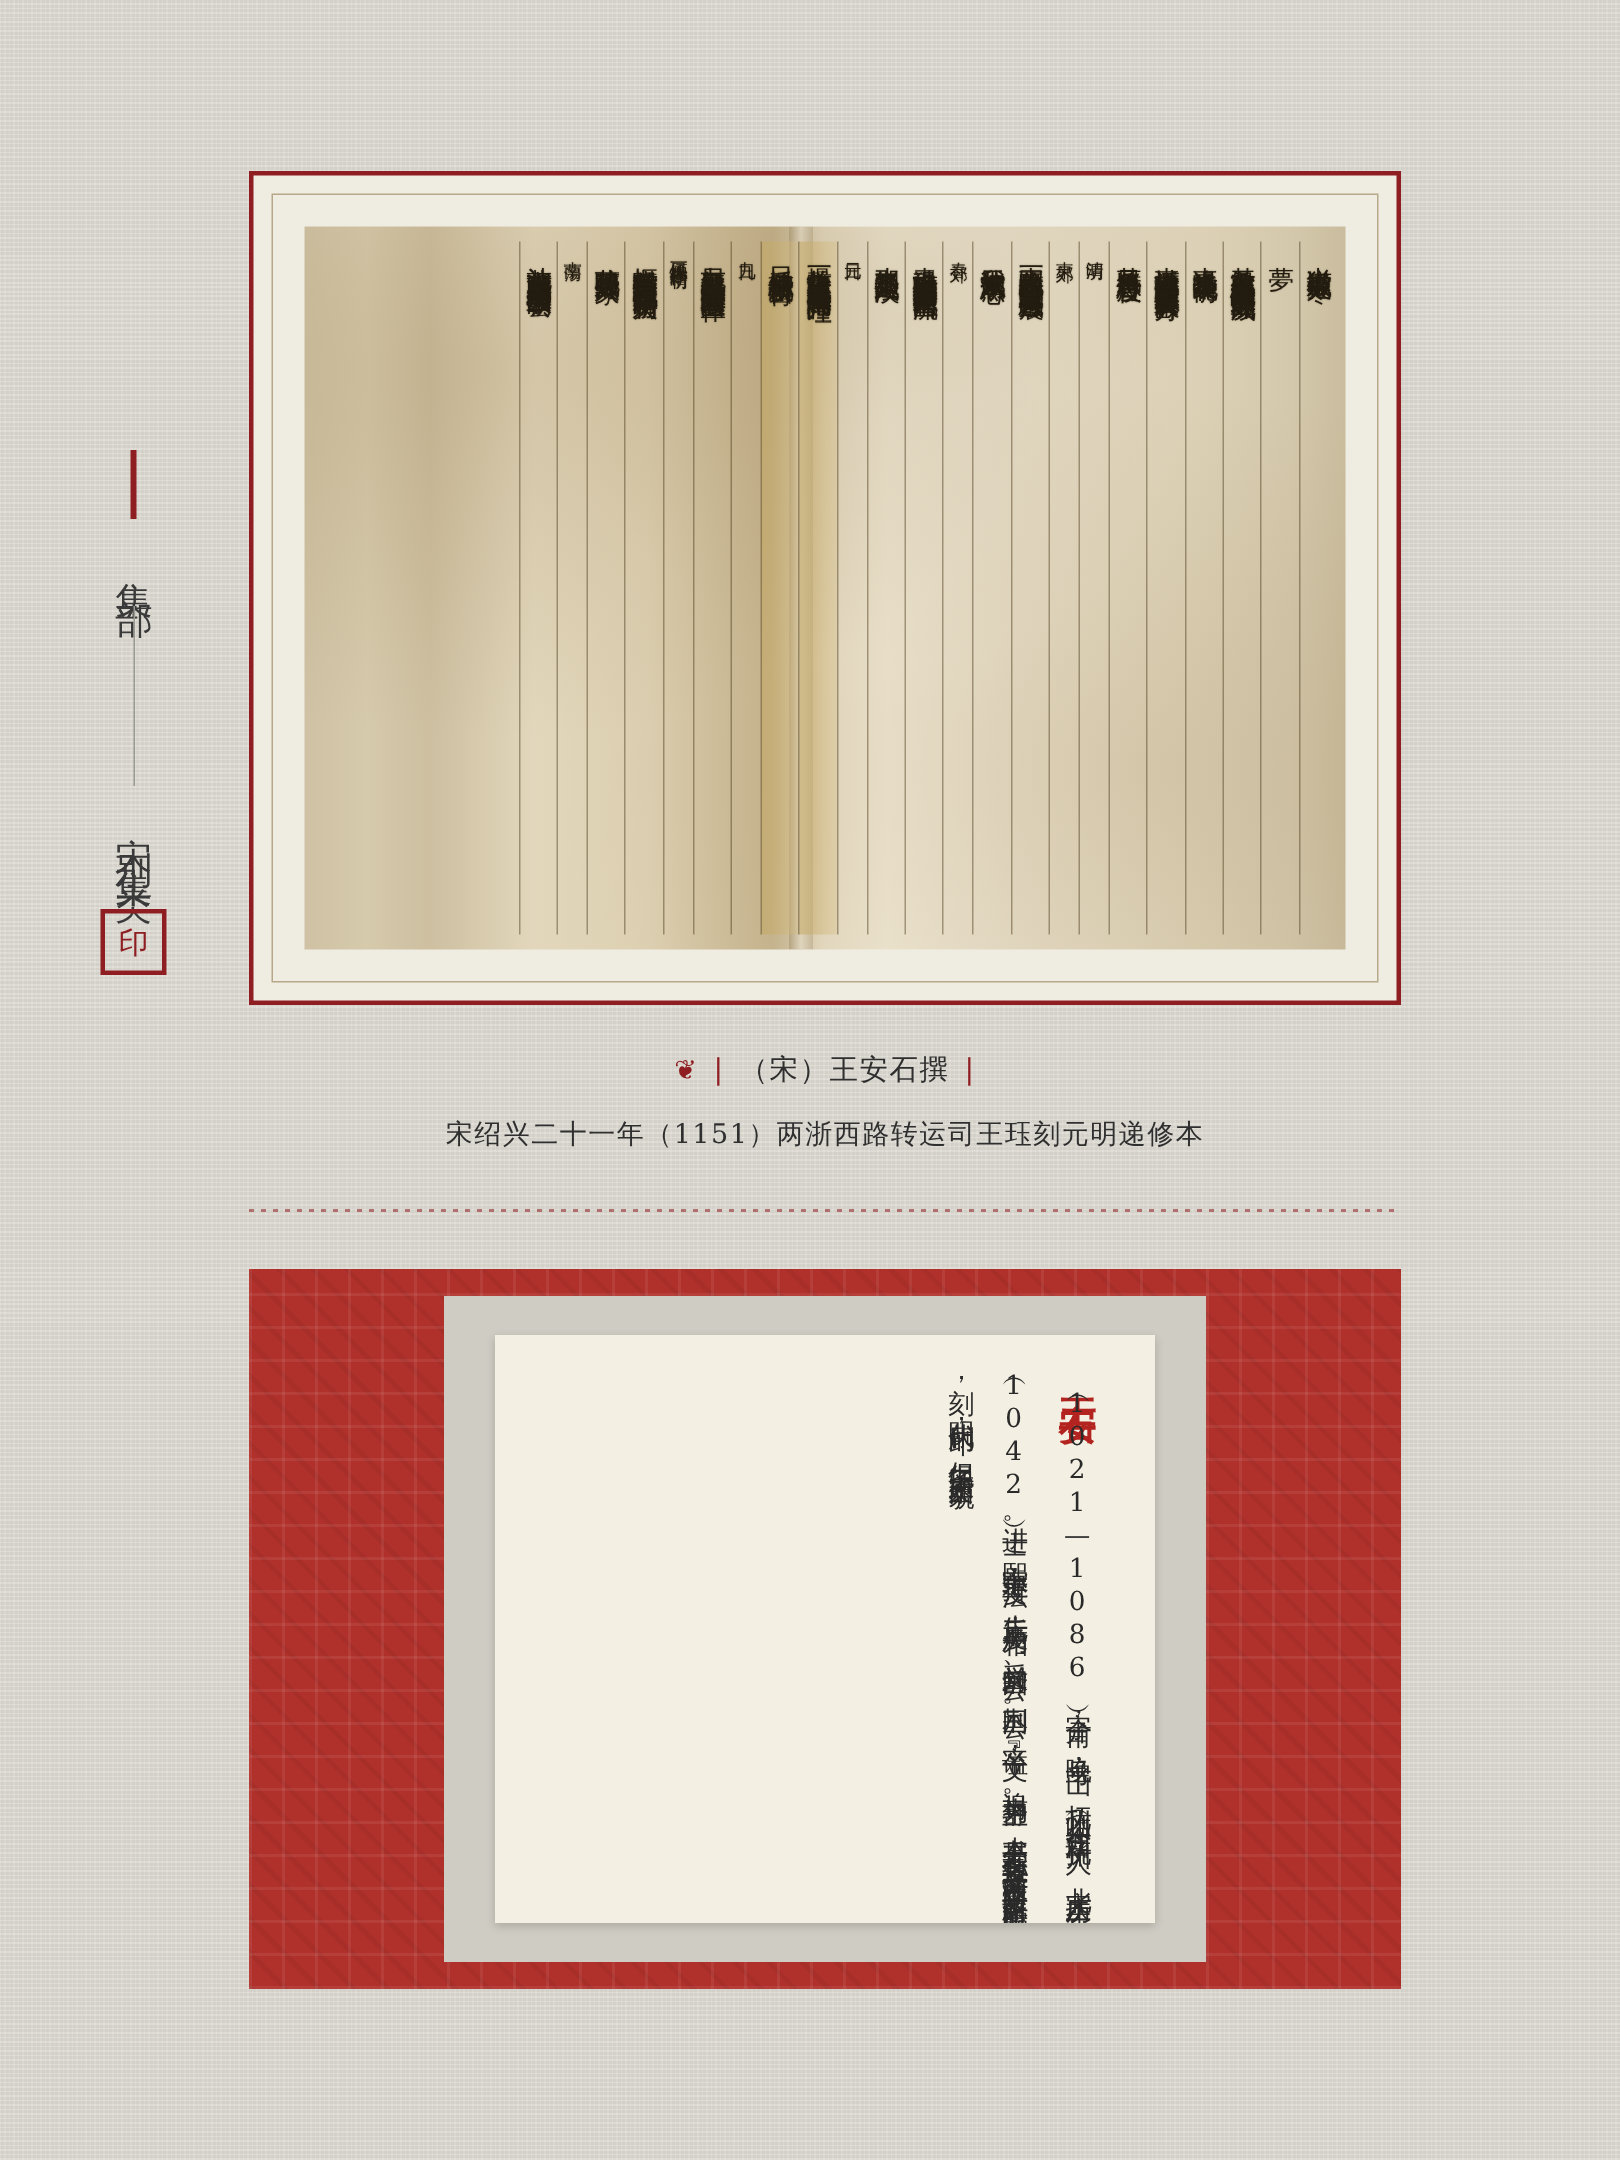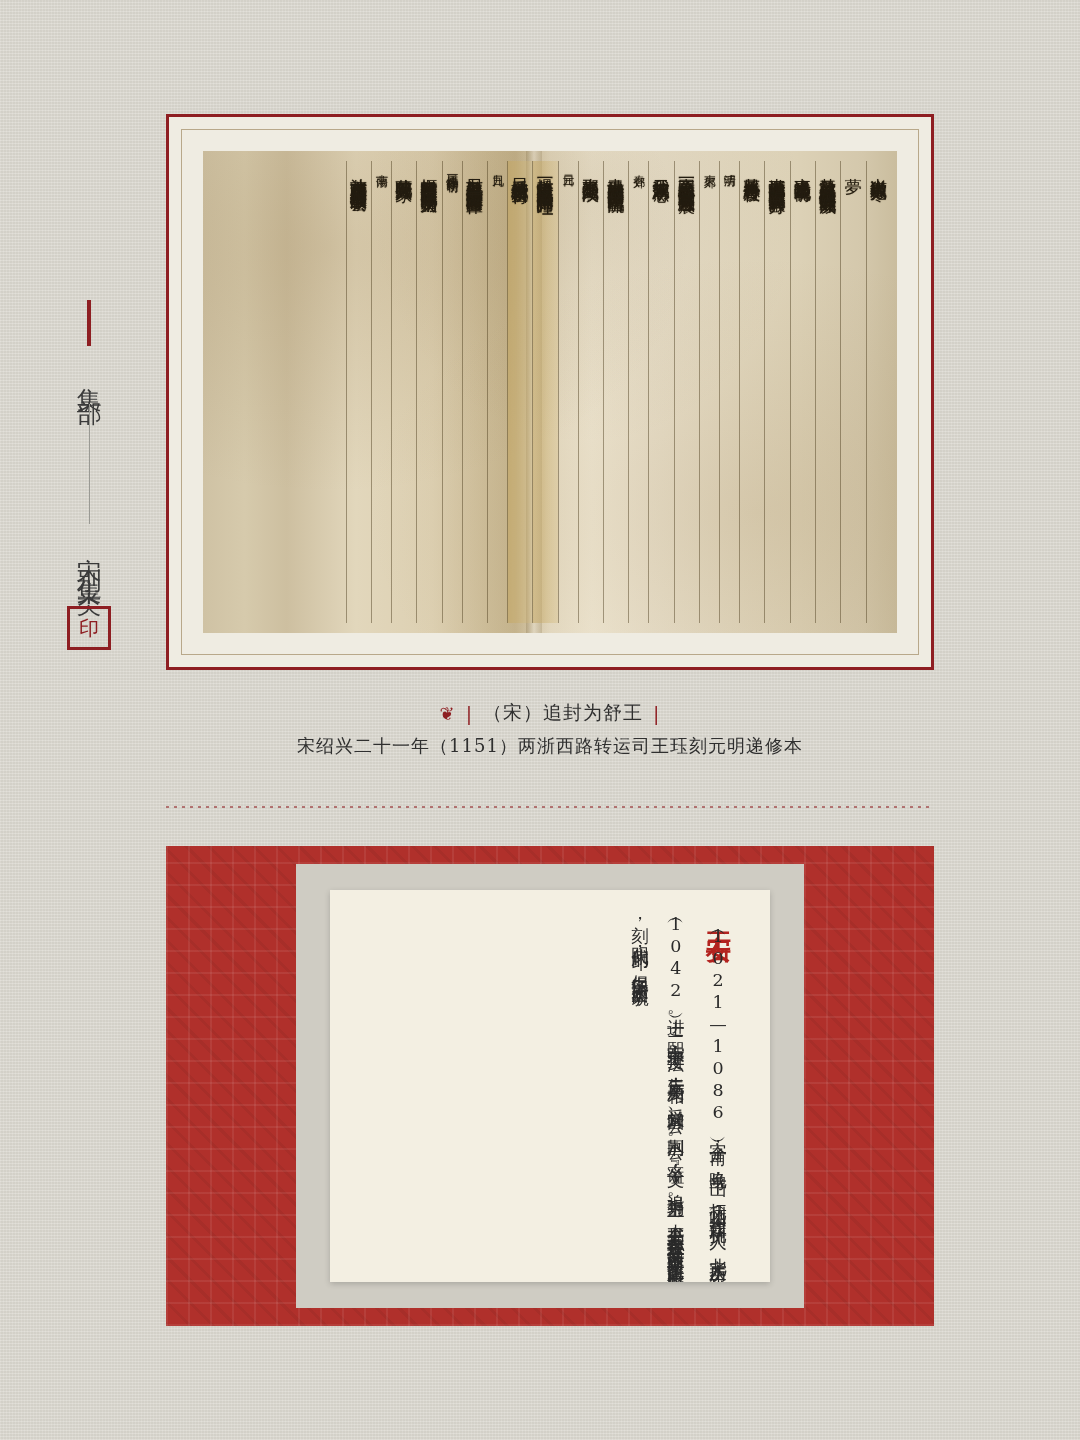--- a/index.html
+++ b/index.html
@@ -134,21 +134,21 @@
     text-align:center;
     color:#2f2f2f;
     font-family:"DejaVu Serif", serif;
   }
   .cap-line1{
     font-size:19px;letter-spacing:1px;display:flex;align-items:center;justify-content:center;gap:10px;
   }
   .cap-mark{color:#8e1e22;font-size:18px;}
   .cap-sep{color:#8e1e22;}
   .cap-line2{
-    font-size:18px;margin-top:8px;letter-spacing:1px;
+    font-size:18px;margin-top:18px;letter-spacing:1px;
   }
   .dotted{
     position:absolute;left:166px;top:806px;width:768px;height:2px;
     background-image:linear-gradient(90deg,#8e1e22 42%, rgba(255,255,255,0) 0%);
     background-size:8px 2px;background-repeat:repeat-x;
     opacity:0.55;
   }
 
   
   .bottom-wrap{
@@ -238,21 +238,21 @@
         <div class="col small">南蕩</div>
         <div class="col">池萬荒水漸夕陌頭車馬經過雄山東故朝雲</div>
       </div>
     </div>
   </div>
 
   <div class="caption">
     <div class="cap-line1">
       <span class="cap-mark">❦</span>
       <span class="cap-sep">|</span>
-      <span>（宋）追封为舒王</span>
+      <span>（宋）王安石撰</span>
       <span class="cap-sep">|</span>
     </div>
     <div class="cap-line2">宋绍兴二十一年（1151）两浙西路转运司王珏刻元明递修本</div>
   </div>
   <div class="dotted"></div>
 
   <div class="bottom-wrap">
     <div class="bottom-pattern"></div>
     <div class="bottom-inner">
       <div class="bio-card">

